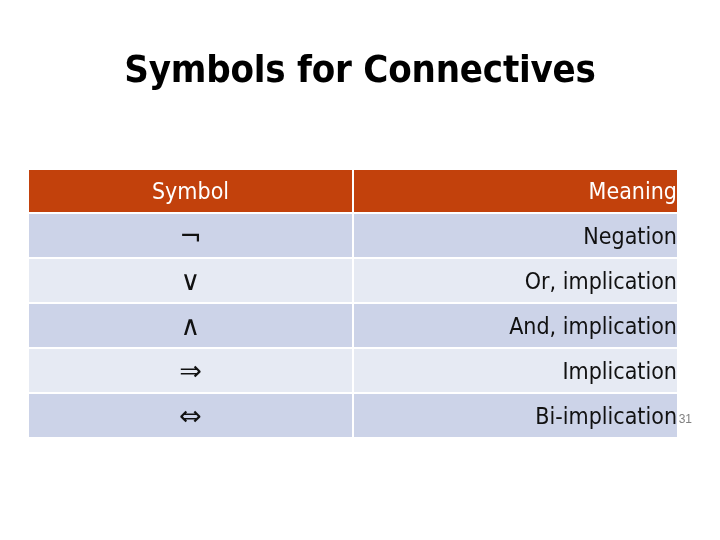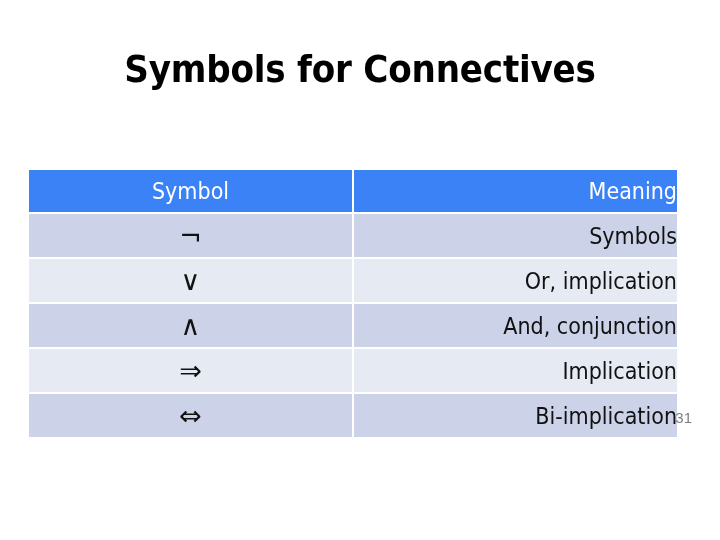--- a/index.html
+++ b/index.html
@@ -66,21 +66,21 @@
   .conn-table td:last-child {
     border-right: 0;
     text-align: right;
   }
   .conn-table tr:last-child td {
     border-bottom: 0;
   }
 
   
   .conn-table thead th {
-    background: #3b82f6;
+    background: #c2410c;
     color: #ffffff;
     height: 42px;
     font-family: "DejaVu Sans Condensed", "Liberation Sans Narrow", "Liberation Sans", sans-serif;
     font-size: 23px;
     font-weight: normal;
   }
 
   
   .conn-table tbody tr.band-dark td  { background: #ccd3e8; }
   .conn-table tbody tr.band-light td { background: #e6eaf3; }
@@ -98,21 +98,21 @@
     font-size: 27px;
     line-height: 43px;
   }
 
   
   .page-number {
     position: absolute;
     right: 28px;
     bottom: 22px;
     font-family: "Liberation Sans", sans-serif;
-    font-size: 15px;
+    font-size: 12px;
     color: #808080;
     text-align: left;
   }
 </style>
 </head>
 <body>
 
 <div class="slide">
 
   <div class="slide-title">Symbols for Connectives</div>
@@ -124,29 +124,29 @@
     </colgroup>
     <thead>
       <tr>
         <th>Symbol</th>
         <th>Meaning</th>
       </tr>
     </thead>
     <tbody>
       <tr class="band-dark">
         <td class="cell-symbol">¬</td>
-        <td class="cell-meaning">Symbols</td>
+        <td class="cell-meaning">Negation</td>
       </tr>
       <tr class="band-light">
         <td class="cell-symbol">∨</td>
         <td class="cell-meaning">Or, implication</td>
       </tr>
       <tr class="band-dark">
         <td class="cell-symbol">∧</td>
-        <td class="cell-meaning">And, conjunction</td>
+        <td class="cell-meaning">And, implication</td>
       </tr>
       <tr class="band-light">
         <td class="cell-symbol">⇒</td>
         <td class="cell-meaning">Implication</td>
       </tr>
       <tr class="band-dark">
         <td class="cell-symbol">⇔</td>
         <td class="cell-meaning">Bi-implication</td>
       </tr>
     </tbody>

